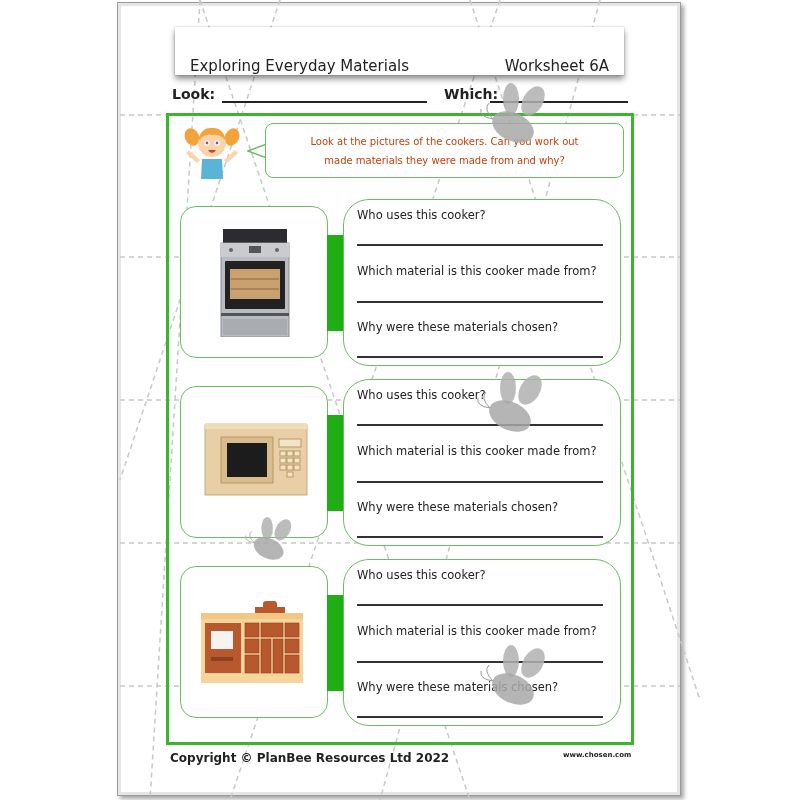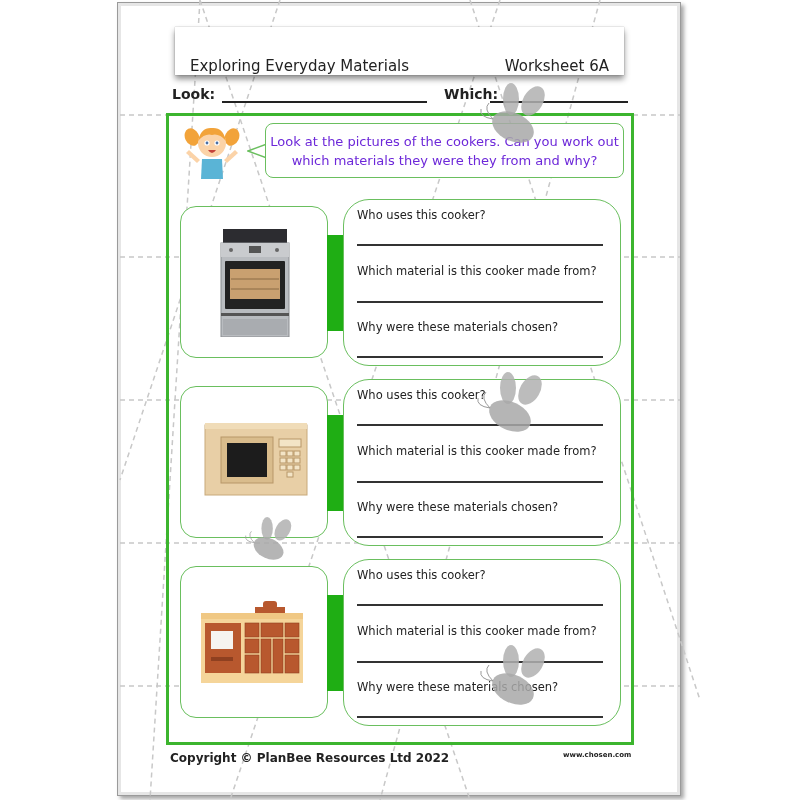--- a/index.html
+++ b/index.html
@@ -35,21 +35,21 @@
   }
 
   .girl {
     position: absolute; left: 183px; top: 123px; width: 58px; height: 56px;
   }
 
   .speech {
     position: absolute; left: 265px; top: 123px; width: 359px; height: 55px;
     border: 1.5px solid #6abf5e; border-radius: 8px; background: #fff;
     display: flex; flex-direction: column; align-items: center; justify-content: center;
-    font-size: 13px; line-height: 19px; color: #6d28d9; text-align: center;
+    font-size: 10px; line-height: 19px; color: #c2410c; text-align: center;
   }
   .speech-tail {
     position: absolute; left: 247px; top: 143px; width: 20px; height: 16px;
   }
   .img-box {
     position: absolute; left: 180px; width: 148px; height: 152px;
     border: 1.5px solid #6abf5e; border-radius: 16px; background: #fff;
   }
   .connector {
     position: absolute; left: 327px; width: 16px; height: 96px;
@@ -124,21 +124,21 @@
   <path d="M3 30 L14 40 L17 37 L6 27Z" fill="#fbd3a8"></path>
   <path d="M55 30 L44 40 L41 37 L52 27Z" fill="#fbd3a8"></path>
   <path d="M19 36 L39 36 L40 56 L18 56Z" fill="#5ab4d6"></path>
 </svg>
 
 <svg class="speech-tail" viewBox="0 0 20 16">
   <path d="M20 1 L1 8 L20 15" fill="#fff" stroke="#6abf5e" stroke-width="1.5"></path>
 </svg>
 <div class="speech">
   <span>Look at the pictures of the cookers. Can you work out</span>
-  <span>which materials they were they from and why?</span>
+  <span>made materials they were made from and why?</span>
 </div>
 
 <div class="img-box" style="top:206px">
   <svg style="position:absolute;left:38px;top:20px" width="72" height="110" viewBox="0 0 72 110">
     <rect x="4" y="2" width="64" height="14" fill="#2c2c30"></rect>
     <rect x="2" y="16" width="68" height="94" fill="#b9bcc0" stroke="#8a8d91"></rect>
     <rect x="2" y="16" width="68" height="14" fill="#c9cbce"></rect>
     <circle cx="12" cy="23" r="2" fill="#666"></circle>
       <circle cx="58" cy="23" r="2" fill="#666"></circle>
     <rect x="30" y="19" width="12" height="7" fill="#555"></rect>

